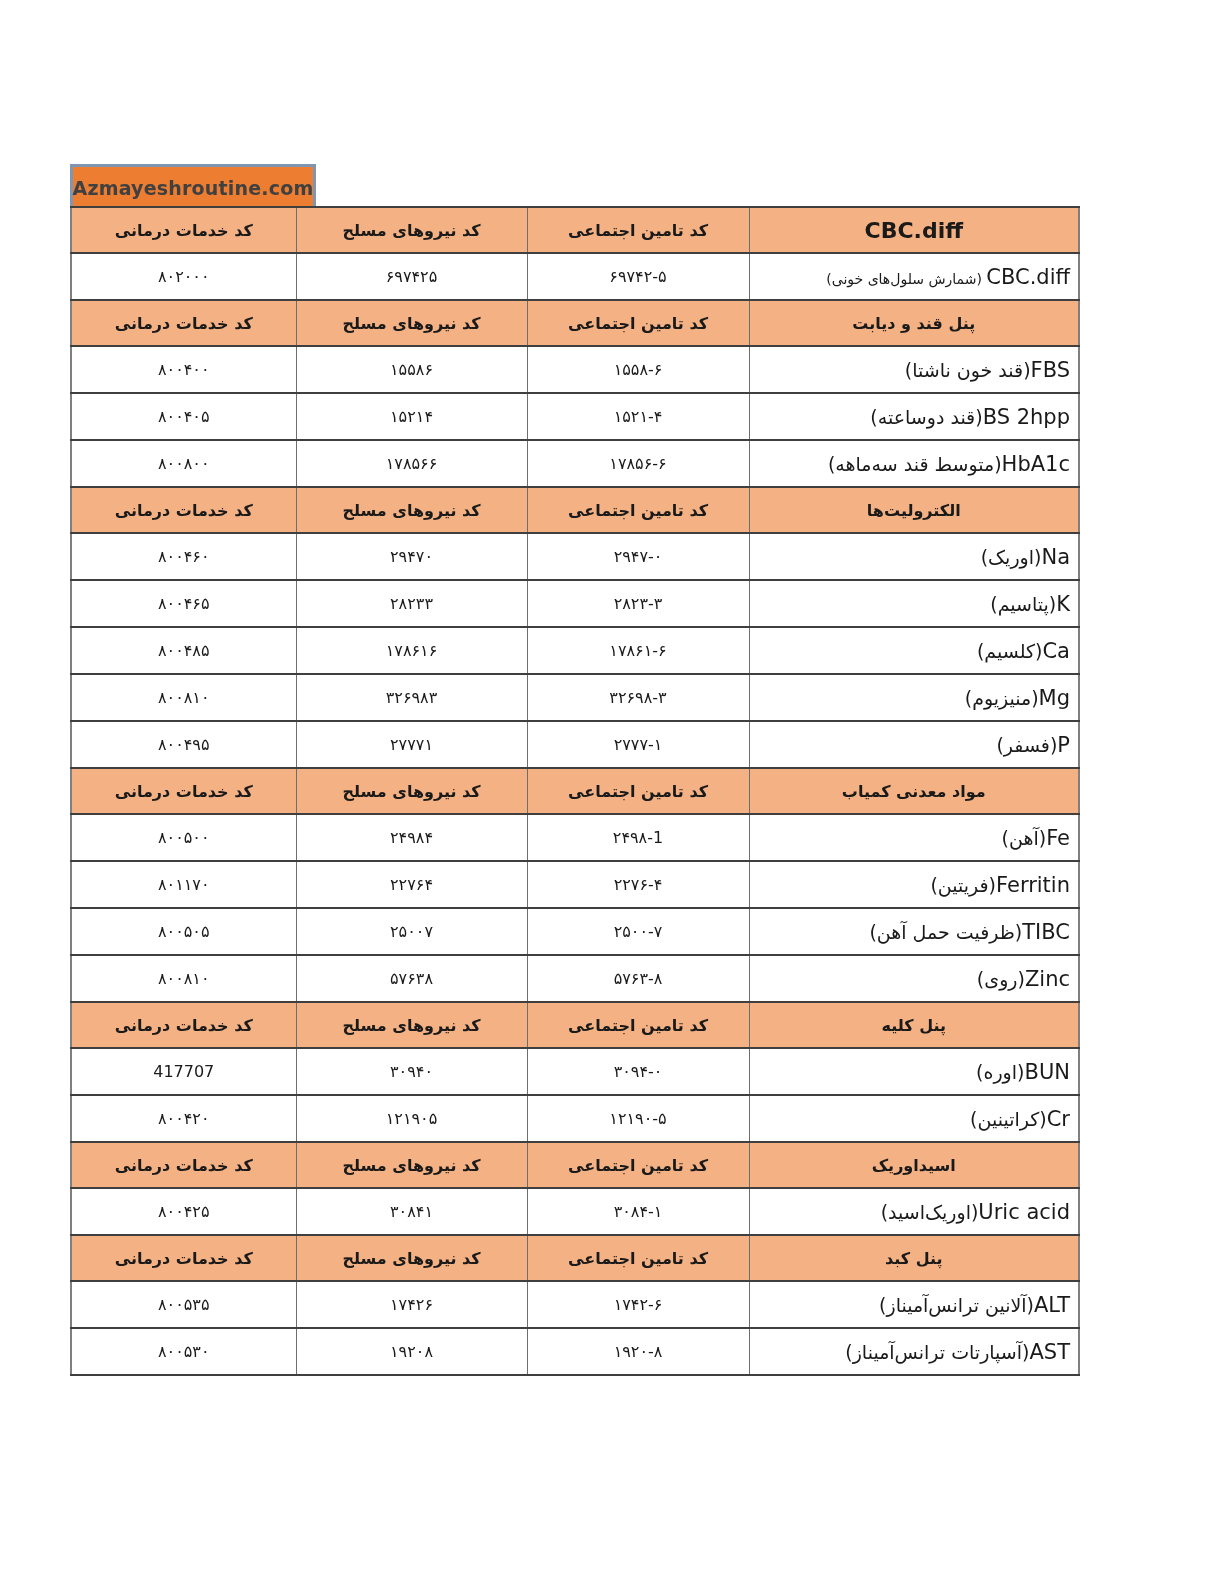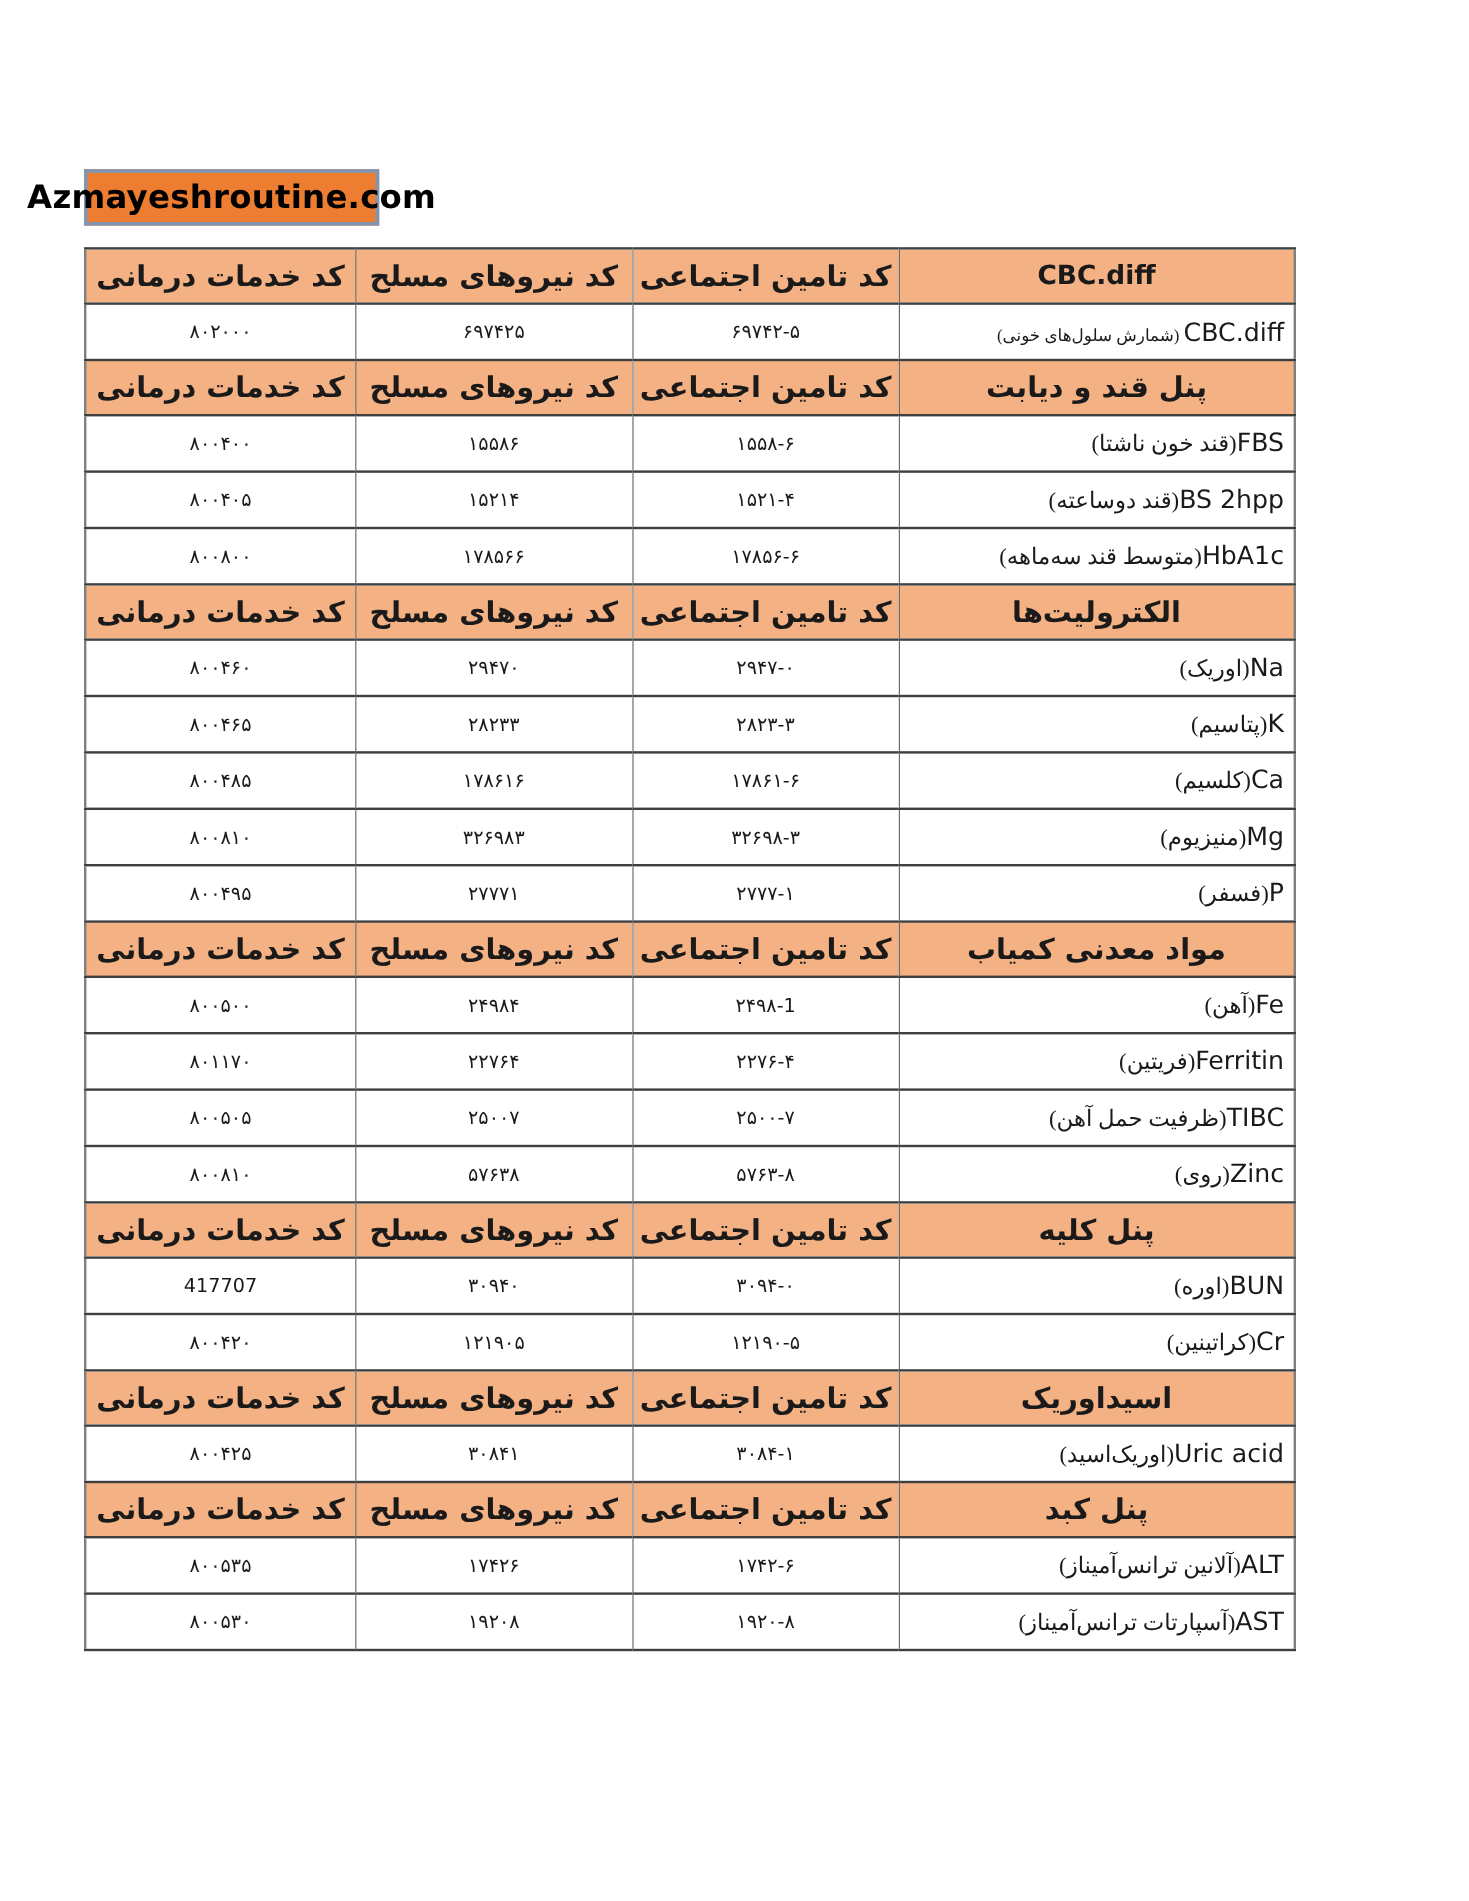--- a/index.html
+++ b/index.html
@@ -10,23 +10,23 @@
     --border-light:#6e6e6e;
     --border-outer:#7f7f7f;
     --text:#1a1a1a;
   }
   *{box-sizing:border-box;}
   html,body{margin:0;padding:0;background:#ffffff;}
   body{font-family:"DejaVu Sans", sans-serif;color:var(--text);}
   .page{position:relative;width:1224px;height:1584px;background:#ffffff;overflow:hidden;}
 
   .badge{
-    position:absolute;left:70px;top:141px;width:246px;height:47px;
+    position:absolute;left:70px;top:164px;width:246px;height:47px;
     background:var(--badge-bg);border:3px solid var(--badge-border);
-    color:#000000;font-weight:bold;font-size:27px;
+    color:#404040;font-weight:bold;font-size:19px;
     display:flex;align-items:center;justify-content:center;
     letter-spacing:0.2px;
   }
 
   table.codes{
     position:absolute;left:70px;top:206px;width:1008px;
     border-collapse:collapse;table-layout:fixed;
     border:2px solid var(--border-outer);
     direction:rtl;
   }
@@ -37,36 +37,36 @@
     border-bottom:2px solid var(--border-dark);
     vertical-align:middle;
     overflow:hidden;
     white-space:nowrap;
   }
   tr.head-row td{
     background:var(--header-bg);
     font-weight:bold;
     text-align:center;
     height:46px;
-    font-size:24px;
+    font-size:16px;
   }
   td.section-title{font-size:21px;}
   td.section-title.latin{font-size:22px;}
   tr.data-row td{height:47px;background:#ffffff;}
   td.code-cell{
     text-align:center;
     font-size:16px;
     direction:ltr;
   }
   td.name-cell{
     text-align:right;
     padding:0 8px 0 4px;
   }
   td.name-cell .lat{font-size:21px;}
-  td.name-cell .fa{font-size:19px;font-family:Liberation Serif, serif;}
+  td.name-cell .fa{font-size:19px;}
   td.name-cell.small-fa .fa{font-size:14px;}
 </style>
 </head>
 <body>
 
 <div class="page">
   <div class="badge">Azmayeshroutine.com</div>
   <table class="codes" dir="rtl">
     <colgroup>
       <col style="width:330px">

